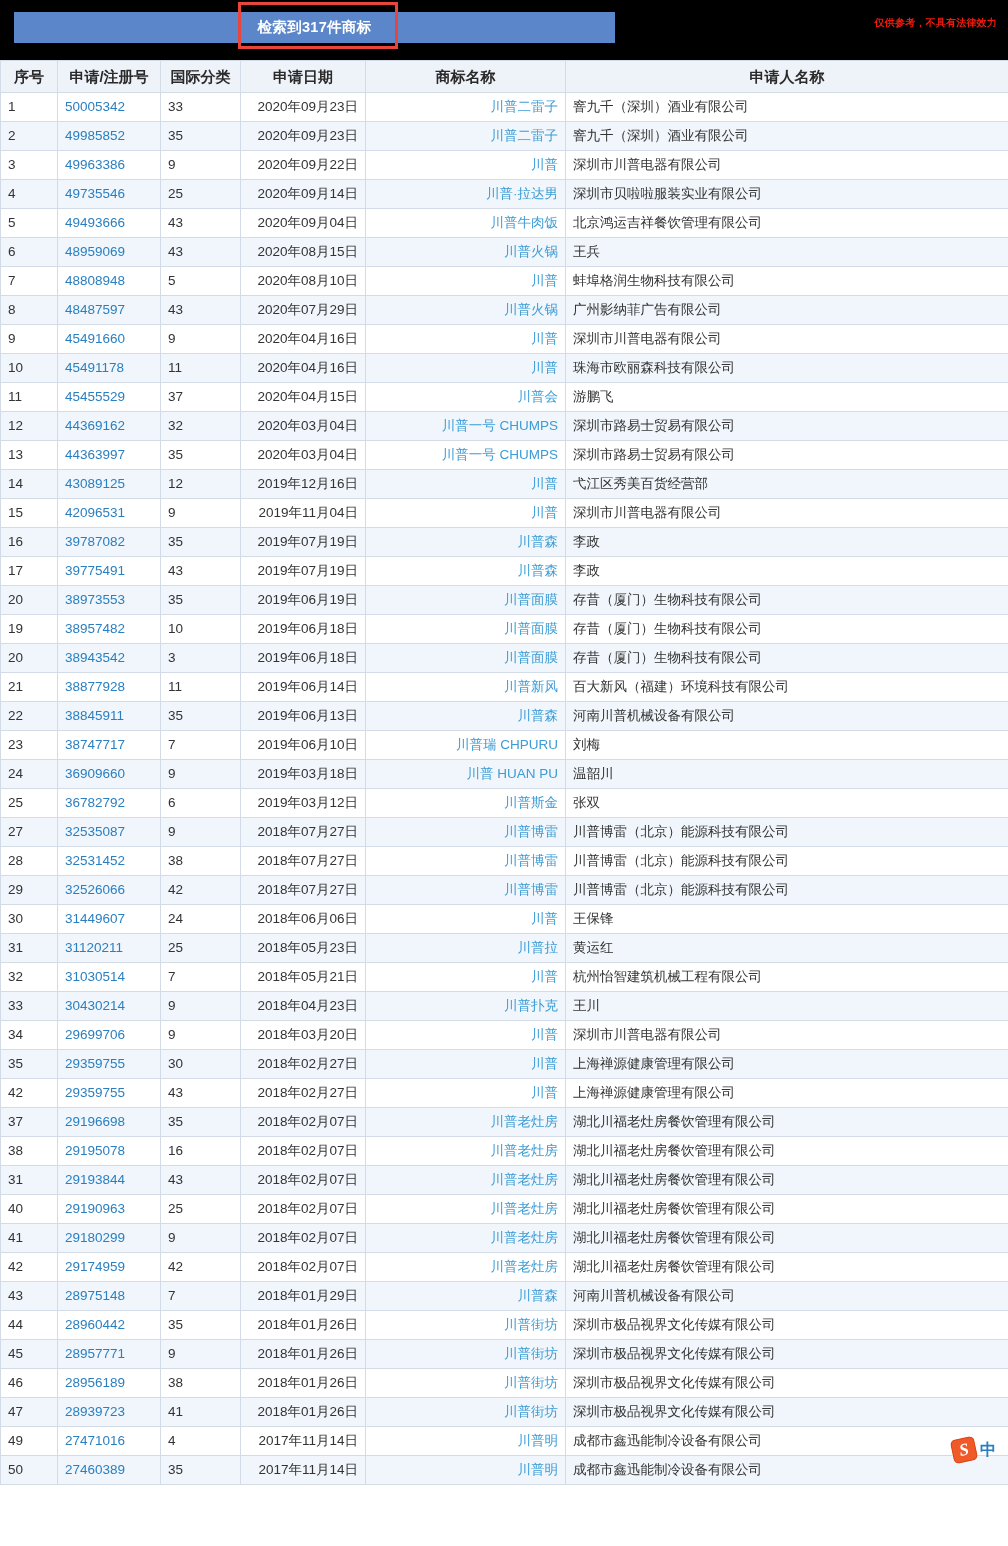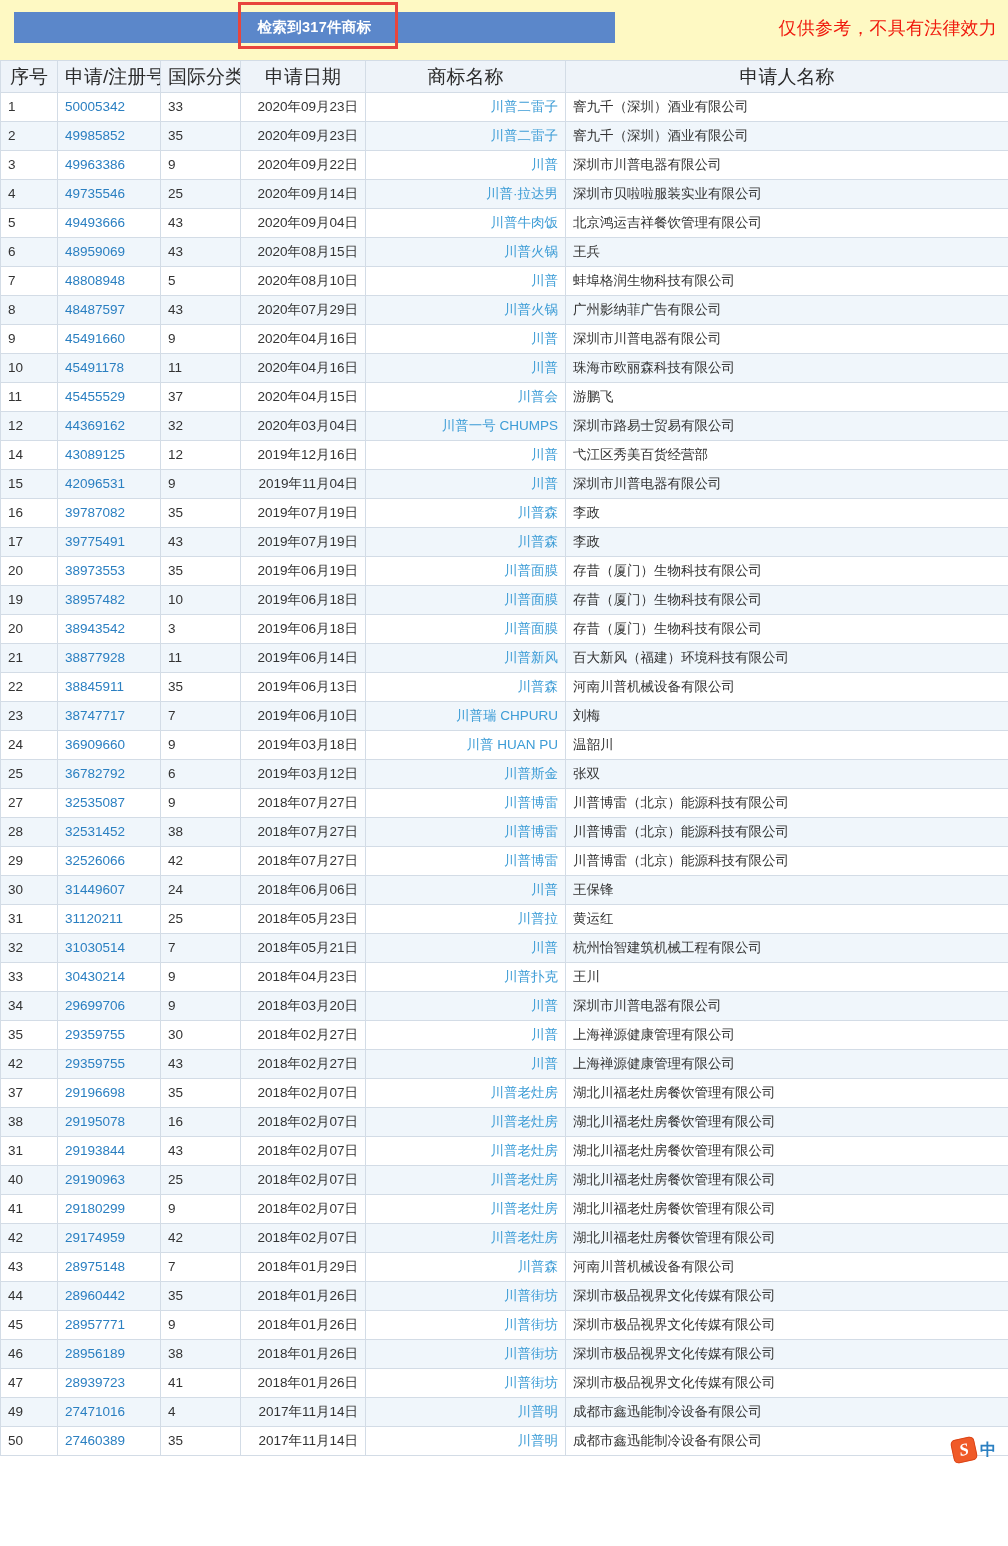--- a/index.html
+++ b/index.html
@@ -14,21 +14,21 @@
     width: 1008px; height: 1546px;
     background: #ffffff;
     overflow: hidden;
   }
 
   
   .banner-zone {
     position: relative;
     height: 60px;
     width: 1008px;
-    background: #fef9c3;
+    background: #000000;
     padding-left: 40px;
   }
   .banner-bar {
     position: absolute;
     left: 14px; top: 12px;
     width: 601px; height: 31px;
     background: #5b87ca;
     display: flex;
     align-items: center;
     justify-content: center;
@@ -44,22 +44,22 @@
     position: absolute;
     left: 238px; top: 2px;
     width: 160px; height: 47px;
     border: 3px solid #e8453c;
     pointer-events: none;
   }
   .disclaimer {
     position: absolute;
     right: 11px; top: 16px;
     color: #f01a0d;
-    font-size: 18px;
-    font-weight: 400;
+    font-size: 10px;
+    font-weight: 700;
     letter-spacing: .2px;
     white-space: nowrap;
   }
 
   
   table.results {
     border-collapse: collapse;
     width: 1008px;
     table-layout: fixed;
     font-size: 13.5px;
@@ -68,25 +68,25 @@
     border: 1px solid #d3dce6;
     padding: 0 7px;
     height: 28px;
     line-height: 28px;
     overflow: hidden;
     white-space: nowrap;
   }
   table.results thead th {
     background: #eef3f9;
     color: #2a2a2a;
-    font-weight: 400;
+    font-weight: 700;
     text-align: center;
     height: 31px;
     line-height: 31px;
-    font-size: 19px;
+    font-size: 15px;
   }
   col.c-seq   { width: 57px; }
   col.c-num   { width: 103px; }
   col.c-cls   { width: 80px; }
   col.c-date  { width: 125px; }
   col.c-name  { width: 200px; }
   col.c-appl  { width: 443px; }
 
   tbody tr:nth-child(odd)  td { background: #ffffff; }
   tbody tr:nth-child(even) td { background: #f0f6fb; }
@@ -257,20 +257,28 @@
         </tr>
         <tr>
           <td class="seq">12</td>
           <td class="num">44369162</td>
           <td class="cls">32</td>
           <td class="date">2020年03月04日</td>
           <td class="tname">川普一号 CHUMPS</td>
           <td class="appl">深圳市路易士贸易有限公司</td>
         </tr>
         <tr>
+          <td class="seq">13</td>
+          <td class="num">44363997</td>
+          <td class="cls">35</td>
+          <td class="date">2020年03月04日</td>
+          <td class="tname">川普一号 CHUMPS</td>
+          <td class="appl">深圳市路易士贸易有限公司</td>
+        </tr>
+        <tr>
           <td class="seq">14</td>
           <td class="num">43089125</td>
           <td class="cls">12</td>
           <td class="date">2019年12月16日</td>
           <td class="tname">川普</td>
           <td class="appl">弋江区秀美百货经营部</td>
         </tr>
         <tr>
           <td class="seq">15</td>
           <td class="num">42096531</td>

